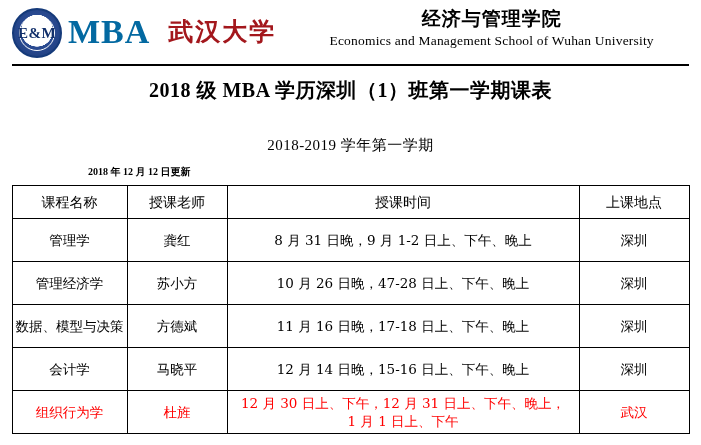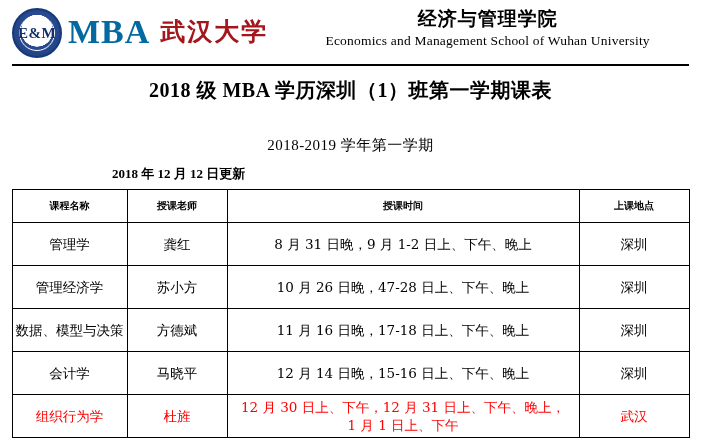--- a/index.html
+++ b/index.html
@@ -69,21 +69,21 @@
     letter-spacing: 1px;
     margin-left: 6px;
     line-height: 48px;
     color: #0369a1;
   }
   .cn-uni {
     font-family: "DejaVu Serif", "Liberation Serif", serif;
     font-size: 25px;
     font-weight: bold;
     color: #a3171c;
-    margin-left: 10px;
+    margin-left: 18px;
     line-height: 46px;
     letter-spacing: 2px;
   }
   .school-block {
     flex: 1 1 auto;
     text-align: center;
     margin-left: 6px;
     margin-top: 0px;
   }
   .school-cn {
@@ -116,22 +116,22 @@
   .sub-title {
     text-align: center;
     font-size: 15px;
     margin-top: 32px;
     letter-spacing: 0.5px;
   }
   .notice-row {
     display: flex;
     align-items: flex-end;
     margin-top: 10px;
-    padding: 0 12px 0 112px;
-    font-size: 13px;
+    padding: 0 12px 0 88px;
+    font-size: 10px;
     font-weight: bold;
   }
   .notice-left {
     flex: 0 0 auto;
   }
   .notice-right {
     flex: 1 1 auto;
     text-align: center;
     margin-left: 8px;
   }
@@ -147,23 +147,23 @@
   table.schedule td {
     border: 1px solid #000000;
     text-align: center;
     font-size: 13.5px;
     padding: 0;
     height: 42px;
     line-height: 18px;
     font-family: "DejaVu Serif", "Liberation Serif", serif;
   }
   table.schedule th {
-    font-weight: bold;
+    font-weight: normal;
     height: 32px;
-    font-size: 10px;
+    font-size: 14px;
     margin-left: 24px;
   }
   col.c-name   { width: 115px; }
   col.c-teacher{ width: 100px; }
   col.c-time   { width: 352px; }
   col.c-place  { width: 110px; }
 
   tr.row-red td {
     color: #ff0000;
   }

